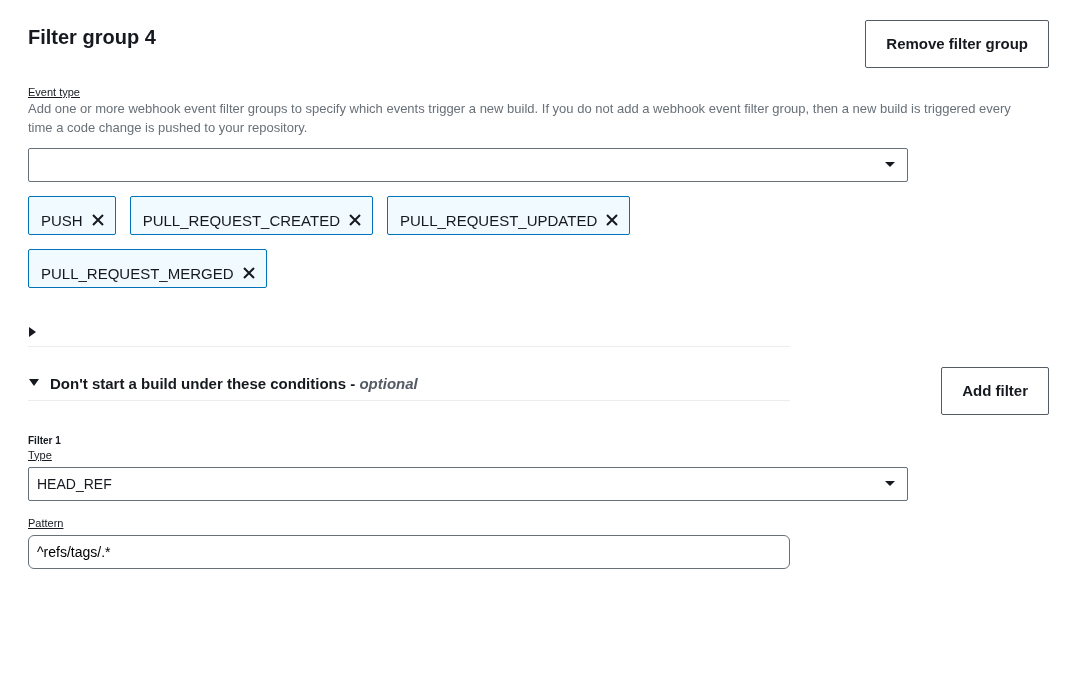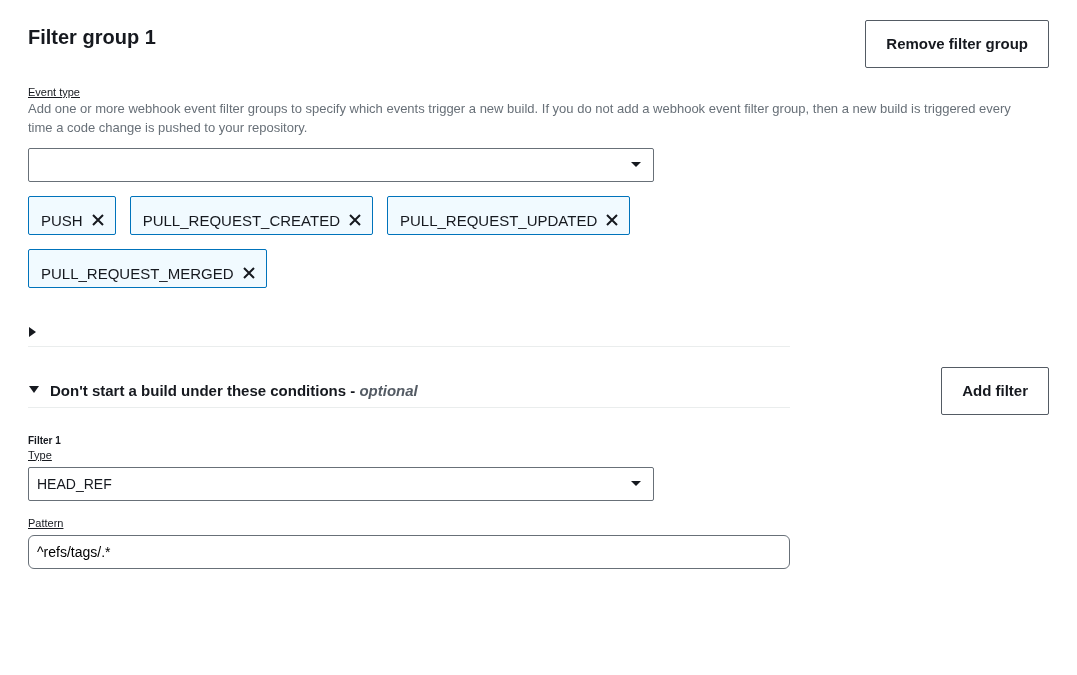--- a/index.html
+++ b/index.html
@@ -44,21 +44,21 @@
     }
     .description {
       font-size: 13px;
       color: #687078;
       line-height: 1.45;
       margin-bottom: 10px;
       max-width: 1010px;
     }
     .select-wrap {
       position: relative;
-      width: 626px;
+      width: 880px;
       margin-bottom: 14px;
     }
     .select {
       width: 100%;
       height: 34px;
       border: 1px solid #687078;
       border-radius: 2px;
       background: #fff;
       padding: 4px 34px 4px 8px;
       font-size: 14px;
@@ -94,21 +94,21 @@
       padding: 15px 10px 5px 12px;
       border-radius: 2px;
     }
     .chip .x {
       cursor: pointer;
       display: inline-flex;
     }
     .expander-row {
       display: flex;
       justify-content: space-between;
-      align-items: center;
+      align-items: flex-start;
       gap: 24px;
     }
     .expander {
       display: flex;
       align-items: center;
       gap: 10px;
       width: 762px;
       padding: 8px 0;
       border-bottom: 1px solid #eaeded;
       cursor: pointer;
@@ -142,21 +142,21 @@
       background: #fff;
       padding: 4px 8px;
       font-size: 14px;
       font-family: inherit;
     }
   </style>
 </head>
 <body>
 
 <div class="header-row">
-  <h2 class="group-title">Filter group 1</h2>
+  <h2 class="group-title">Filter group 4</h2>
   <button class="btn">Remove filter group</button>
 </div>
 
 <div class="field-block">
   <div class="label">Event type</div>
   <div class="description">Add one or more webhook event filter groups to specify which events trigger a new build. If you do not add a webhook event filter group, then a new build is triggered every time a code change is pushed to your repository.</div>
 
   <div class="select-wrap">
     <div class="select">
       <span></span>

